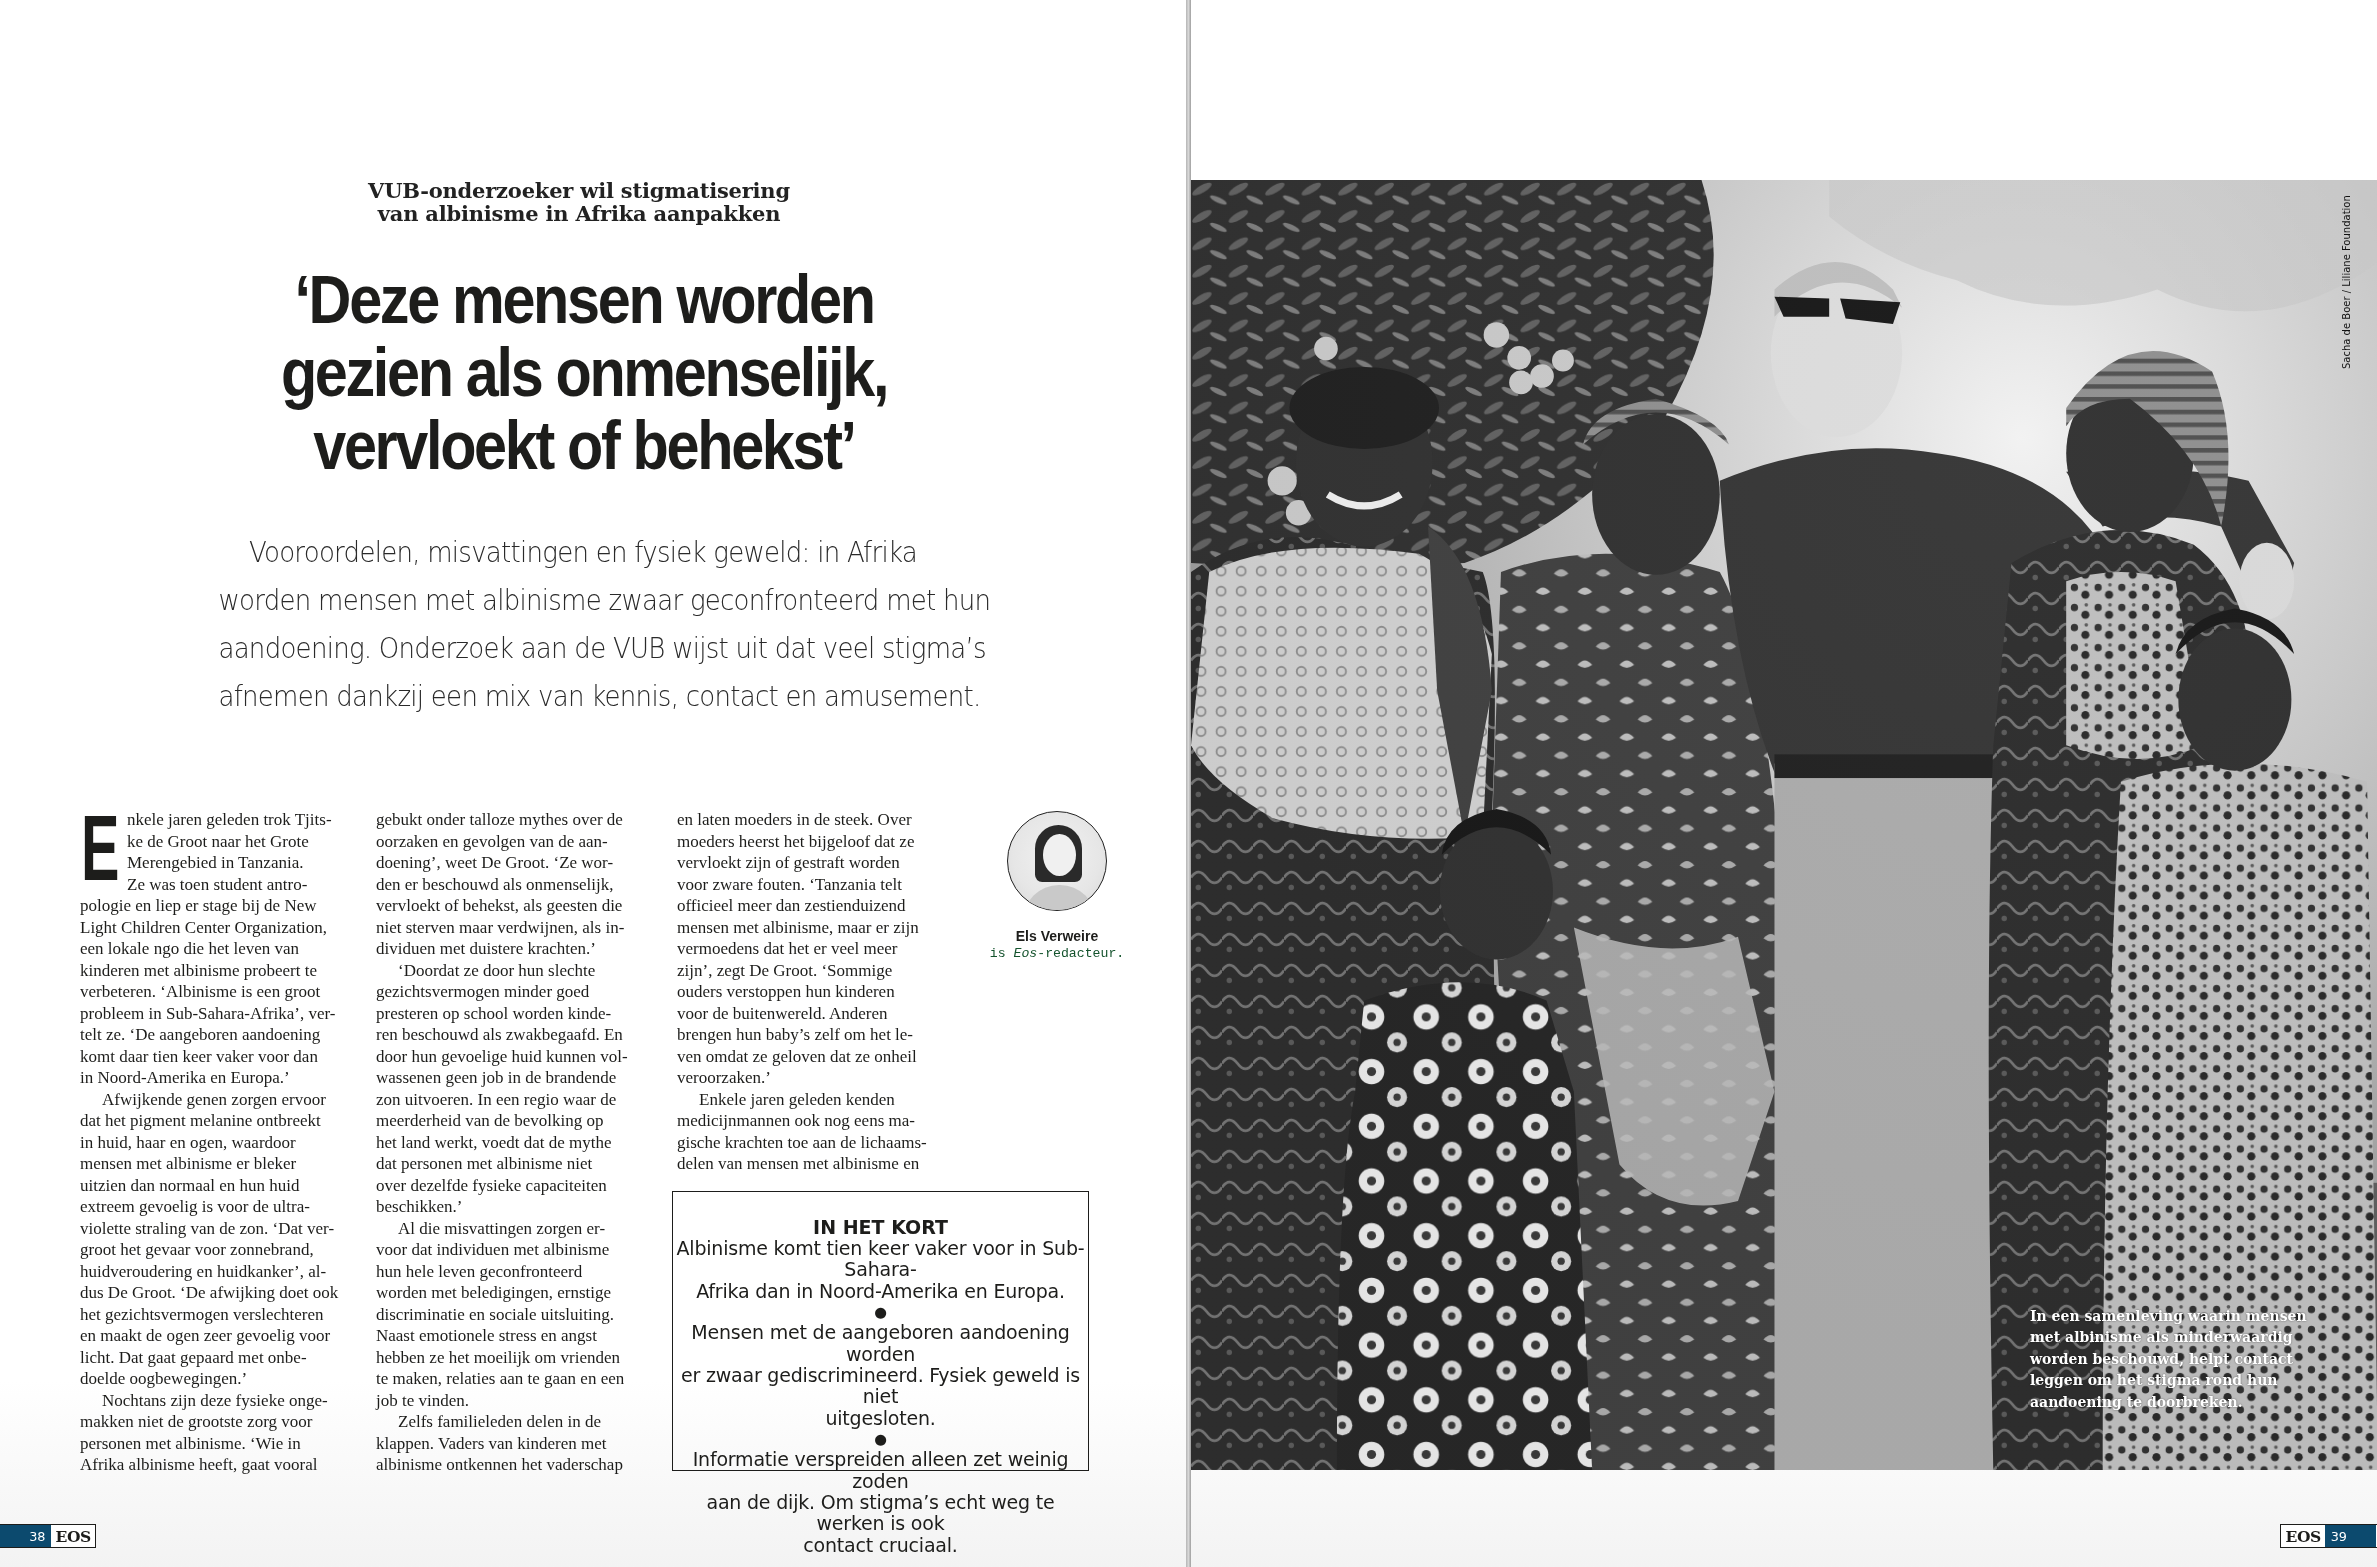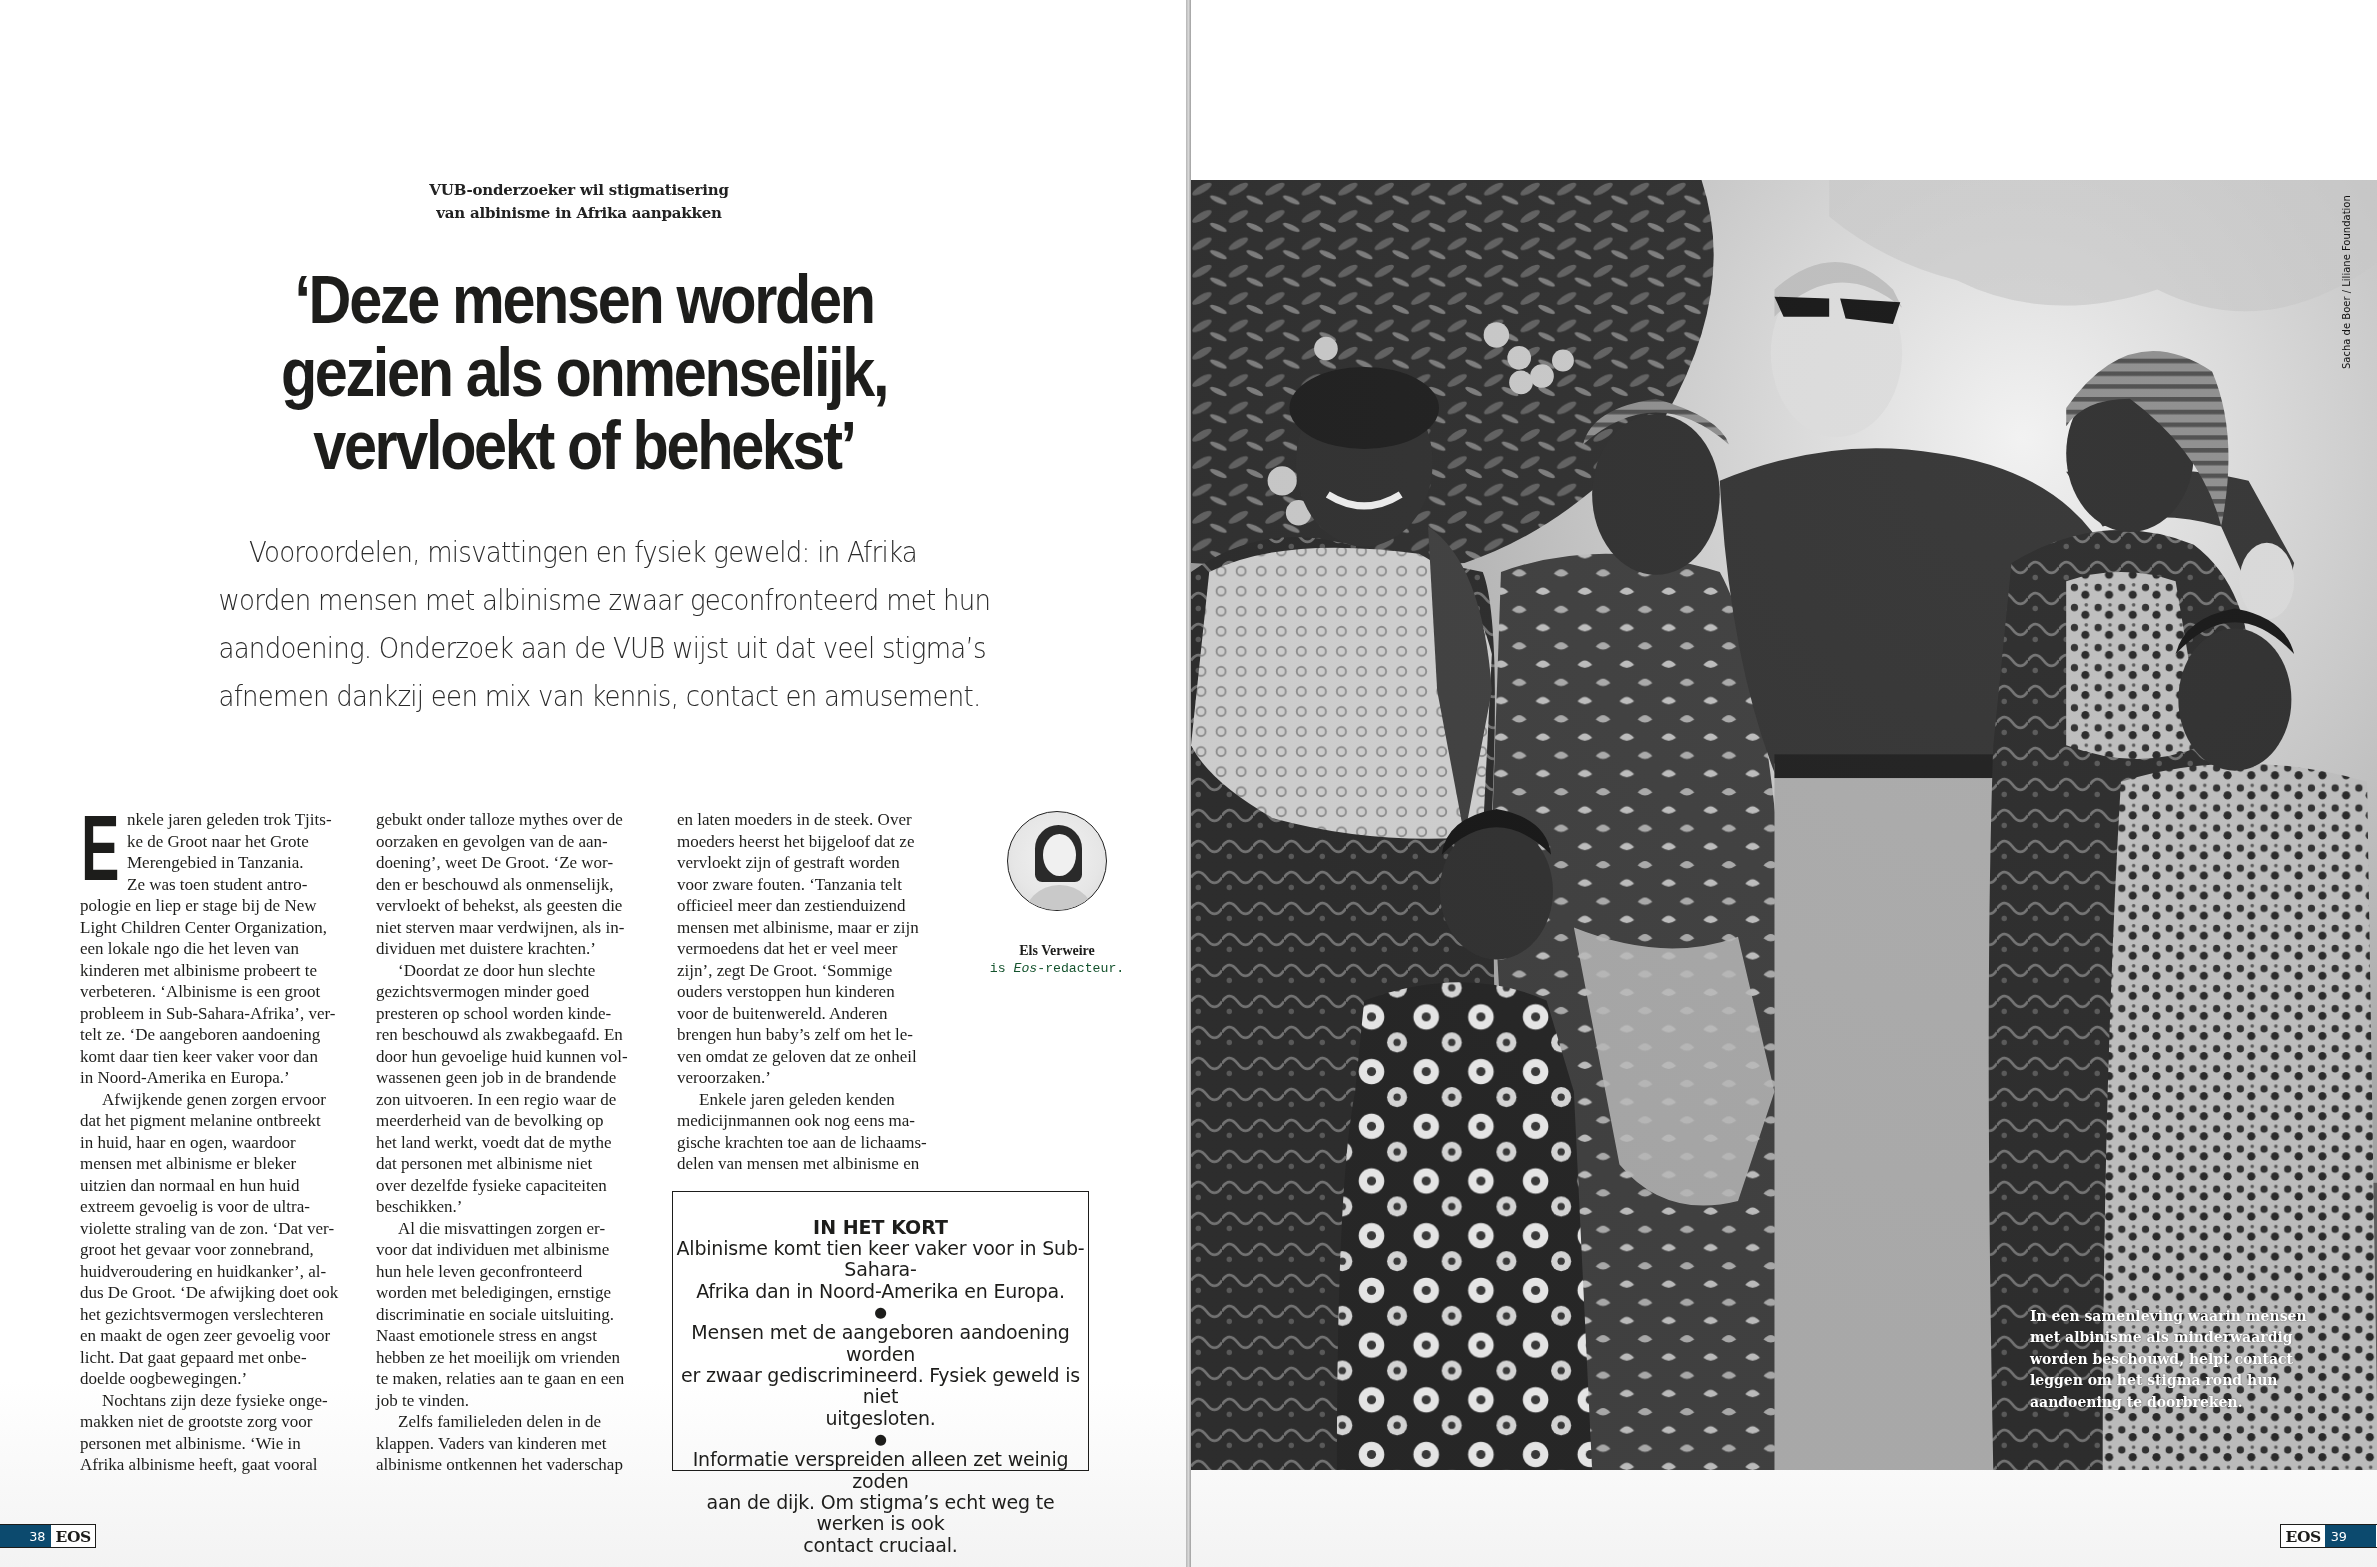--- a/index.html
+++ b/index.html
@@ -7,21 +7,21 @@
   body { position: relative; font-family: "Liberation Serif", serif; color: #1d1d1b; }
 
   .spread { position: absolute; left: 0; top: 0; width: 2377px; height: 1568px; }
   .page { position: absolute; top: 0; height: 1568px; background: #fff; overflow: hidden; }
   .page-left { left: 0; width: 1187px; background: linear-gradient(180deg, #ffffff 0%, #ffffff 88%, #f3f3f3 100%); }
   .page-right { left: 1191px; width: 1187px; background: linear-gradient(180deg, #ffffff 0%, #ffffff 88%, #f3f3f3 100%); }
   .gutter { position: absolute; left: 1186px; top: 0; width: 4.6px; height: 1568px; background: linear-gradient(90deg, #b5b5b5, #d7d7d7 50%, #9e9e9e); }
 
   
   .kicker { position: absolute; left: 310px; top: 179px; width: 538px; text-align: center;
-    font-family: "DejaVu Serif", serif; font-weight: bold; font-size: 15px; line-height: 23px; color: #222; letter-spacing: -0.2px; }
+    font-family: "DejaVu Serif", serif; font-weight: bold; font-size: 21px; line-height: 23px; color: #222; letter-spacing: -0.2px; }
 
   
   .headline { position: absolute; left: 210px; top: 263px; width: 748px; text-align: center;
     font-family: "Liberation Sans", sans-serif; font-weight: bold; font-size: 69px; line-height: 73px;
     letter-spacing: -2.7px; color: #1d1d1b; transform: scaleX(0.86); transform-origin: center top; }
   .headline span { display: block; }
 
   
   .intro { position: absolute; left: 191px; top: 529px; width: 784px; text-align: center;
     font-family: "DejaVu Sans", sans-serif; font-weight: 200; font-size: 28px; line-height: 48px; color: #2a2a2a;
@@ -40,21 +40,21 @@
     display: block; transform: scaleX(0.62); transform-origin: left top; color: #1d1d1b; }
   .col-1 .first { padding-left: 47px; }
 
   
   .author { position: absolute; left: 966px; top: 811px; width: 182px; text-align: center; }
   .author-photo { width: 100px; height: 100px; margin: 0 auto; border-radius: 50%; border: 1.4px solid #222;
     background: radial-gradient(circle at 50% 45%, #f2f2f2 0%, #e6e6e6 60%, #d5d5d5 100%); position: relative; overflow: hidden; }
   .author-photo .hair { position: absolute; left: 27px; top: 12.8px; width: 47px; height: 57px; border-radius: 24px 24px 7.3px 7.3px; background: #2a2a2a; }
   .author-photo .face { position: absolute; left: 35px; top: 22px; width: 33px; height: 42px; border-radius: 50%; background: #f0f0f0; }
   .author-photo .body { position: absolute; left: 14.6px; top: 73px; width: 73px; height: 36px; border-radius: 36px 36px 0 0; background: #c9c9c9; }
-  .author-name { margin-top: 31px; font-family: Liberation Serif, serif; font-weight: bold; font-size: 14px; line-height: 18px; color: #1d1d1b; }
+  .author-name { margin-top: 16px; font-family: Liberation Sans, sans-serif; font-weight: bold; font-size: 14px; line-height: 18px; color: #1d1d1b; }
   .author-role { font-family: Liberation Mono, monospace; font-size: 13.2px; line-height: 18px; color: #14532d; }
 
   
   .kort { position: absolute; left: 672px; top: 1191px; width: 417px; height: 280px; border: 1.4px solid #1d1d1b; text-align: center;
     font-family: "DejaVu Sans", sans-serif; color: #1d1d1b; padding-top: 24px; }
   .kort-title { font-weight: bold; font-size: 19px; line-height: 22px; }
   .kort-item { font-size: 19px; line-height: 21.4px; letter-spacing: -0.2px; }
   .kort-item span { display: block; }
   .kort-bullet { font-size: 14.6px; line-height: 20px; }
 

